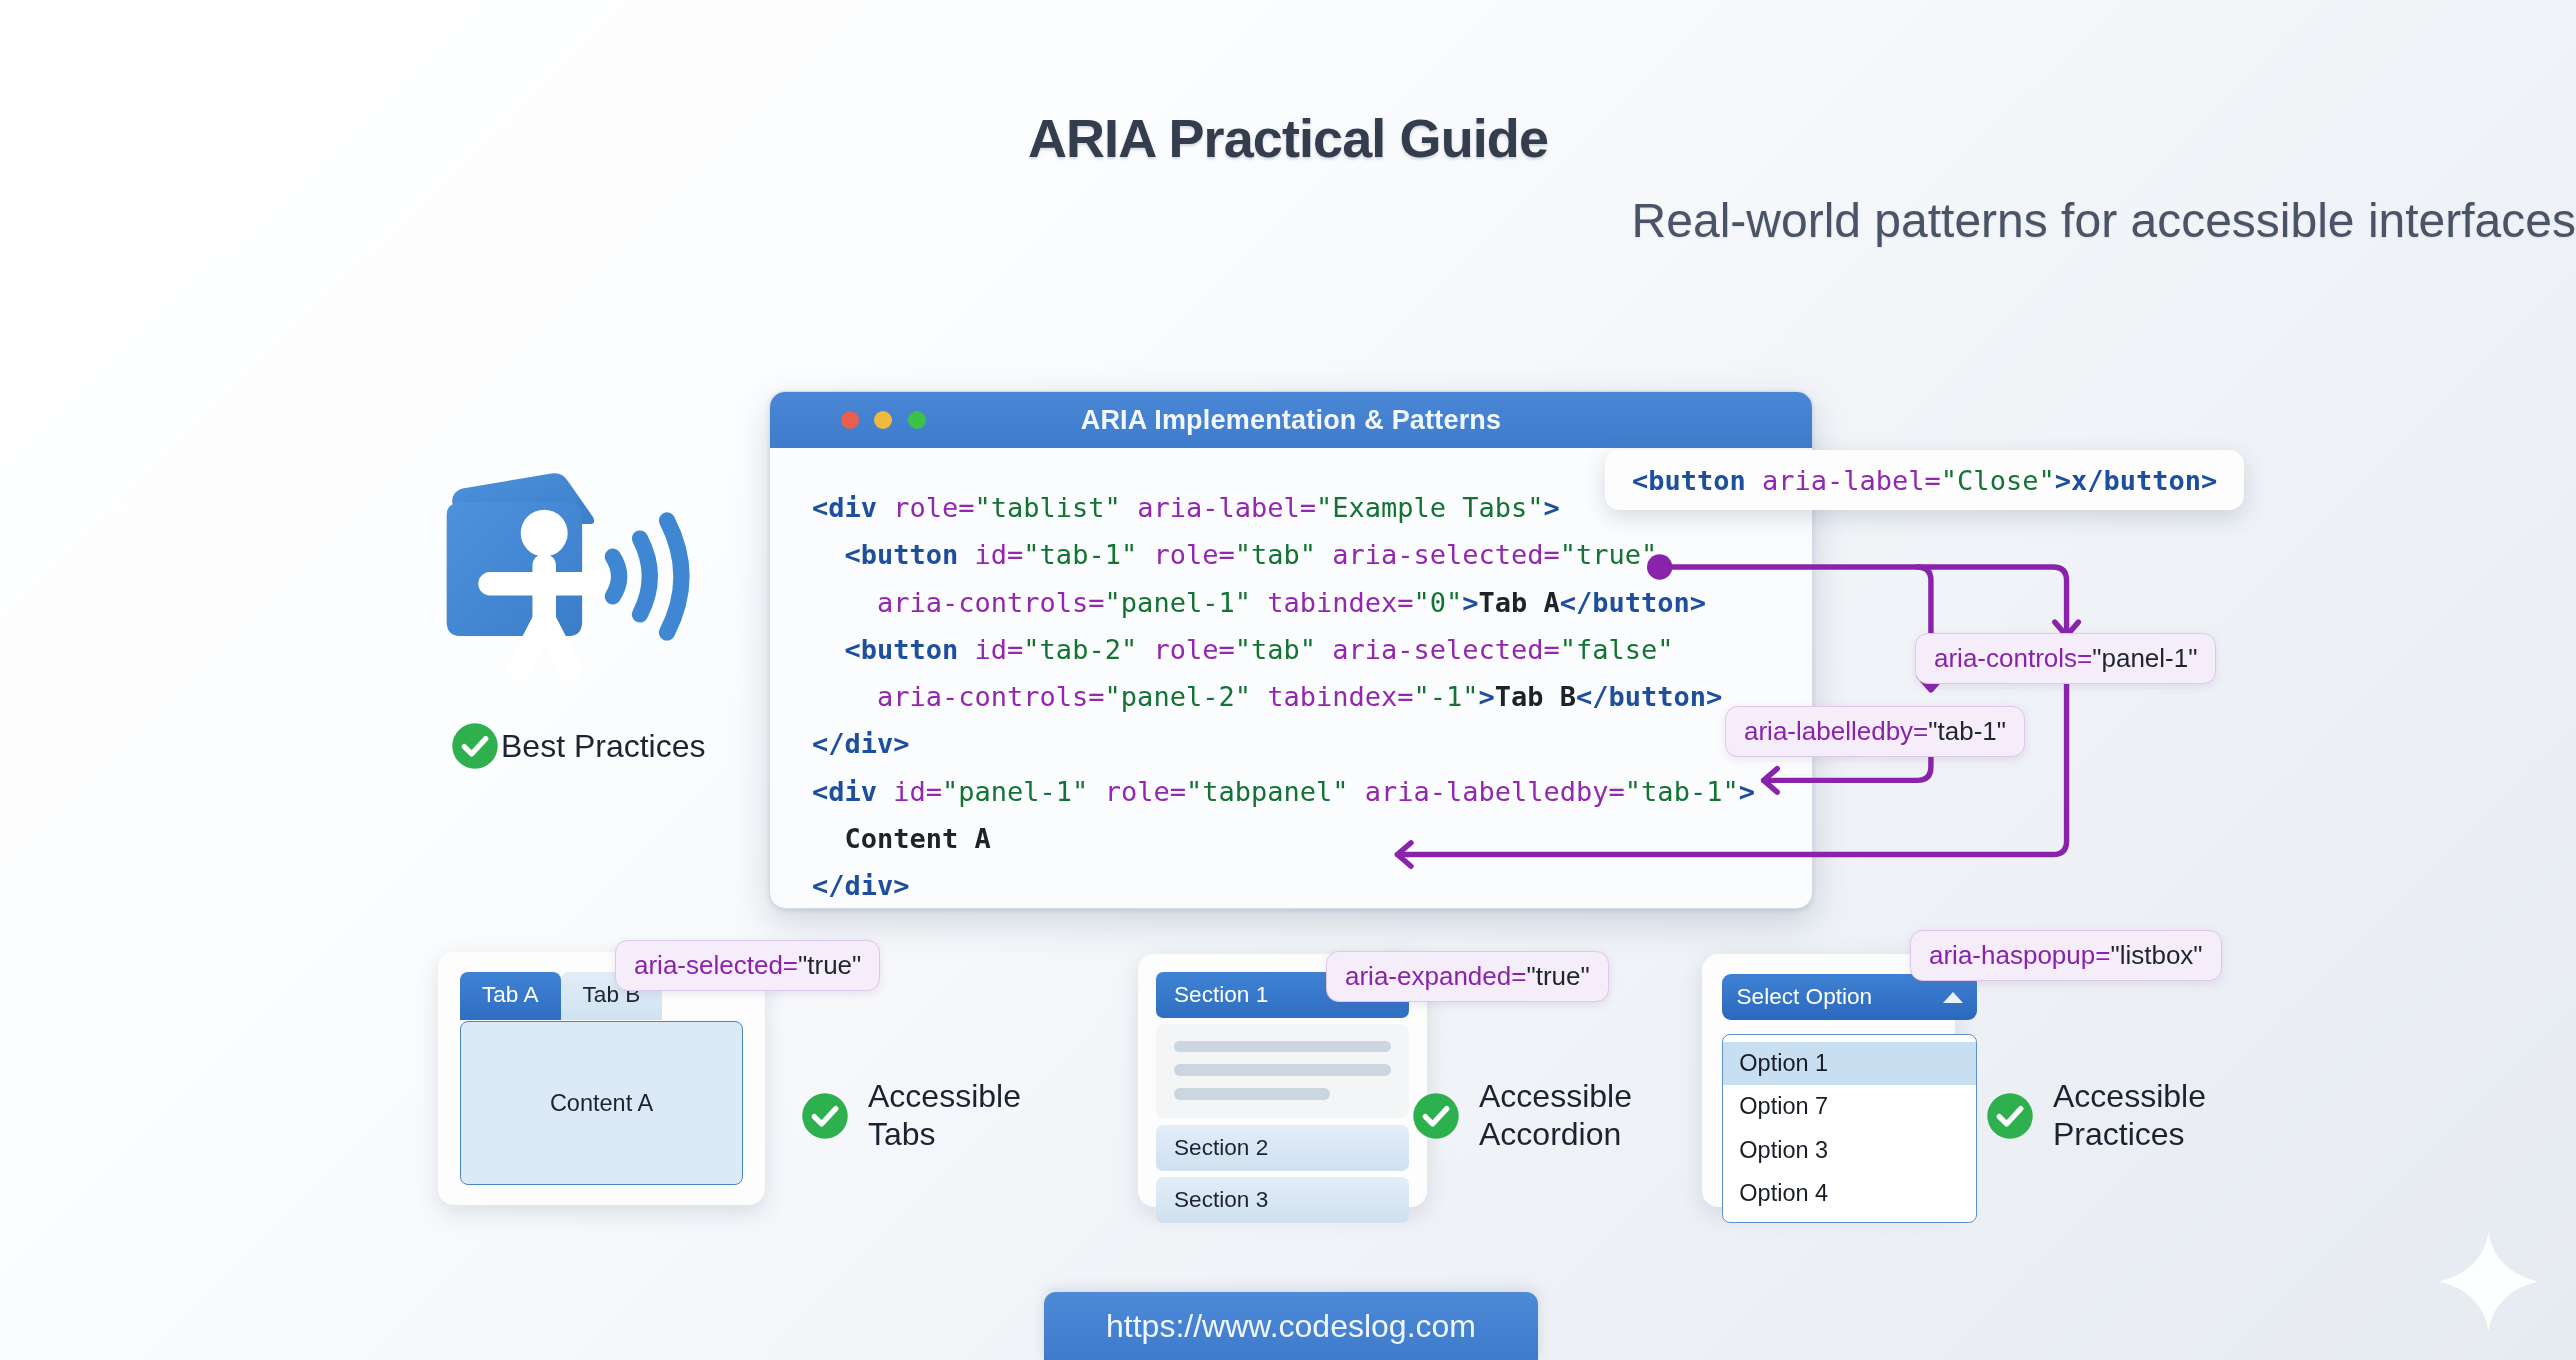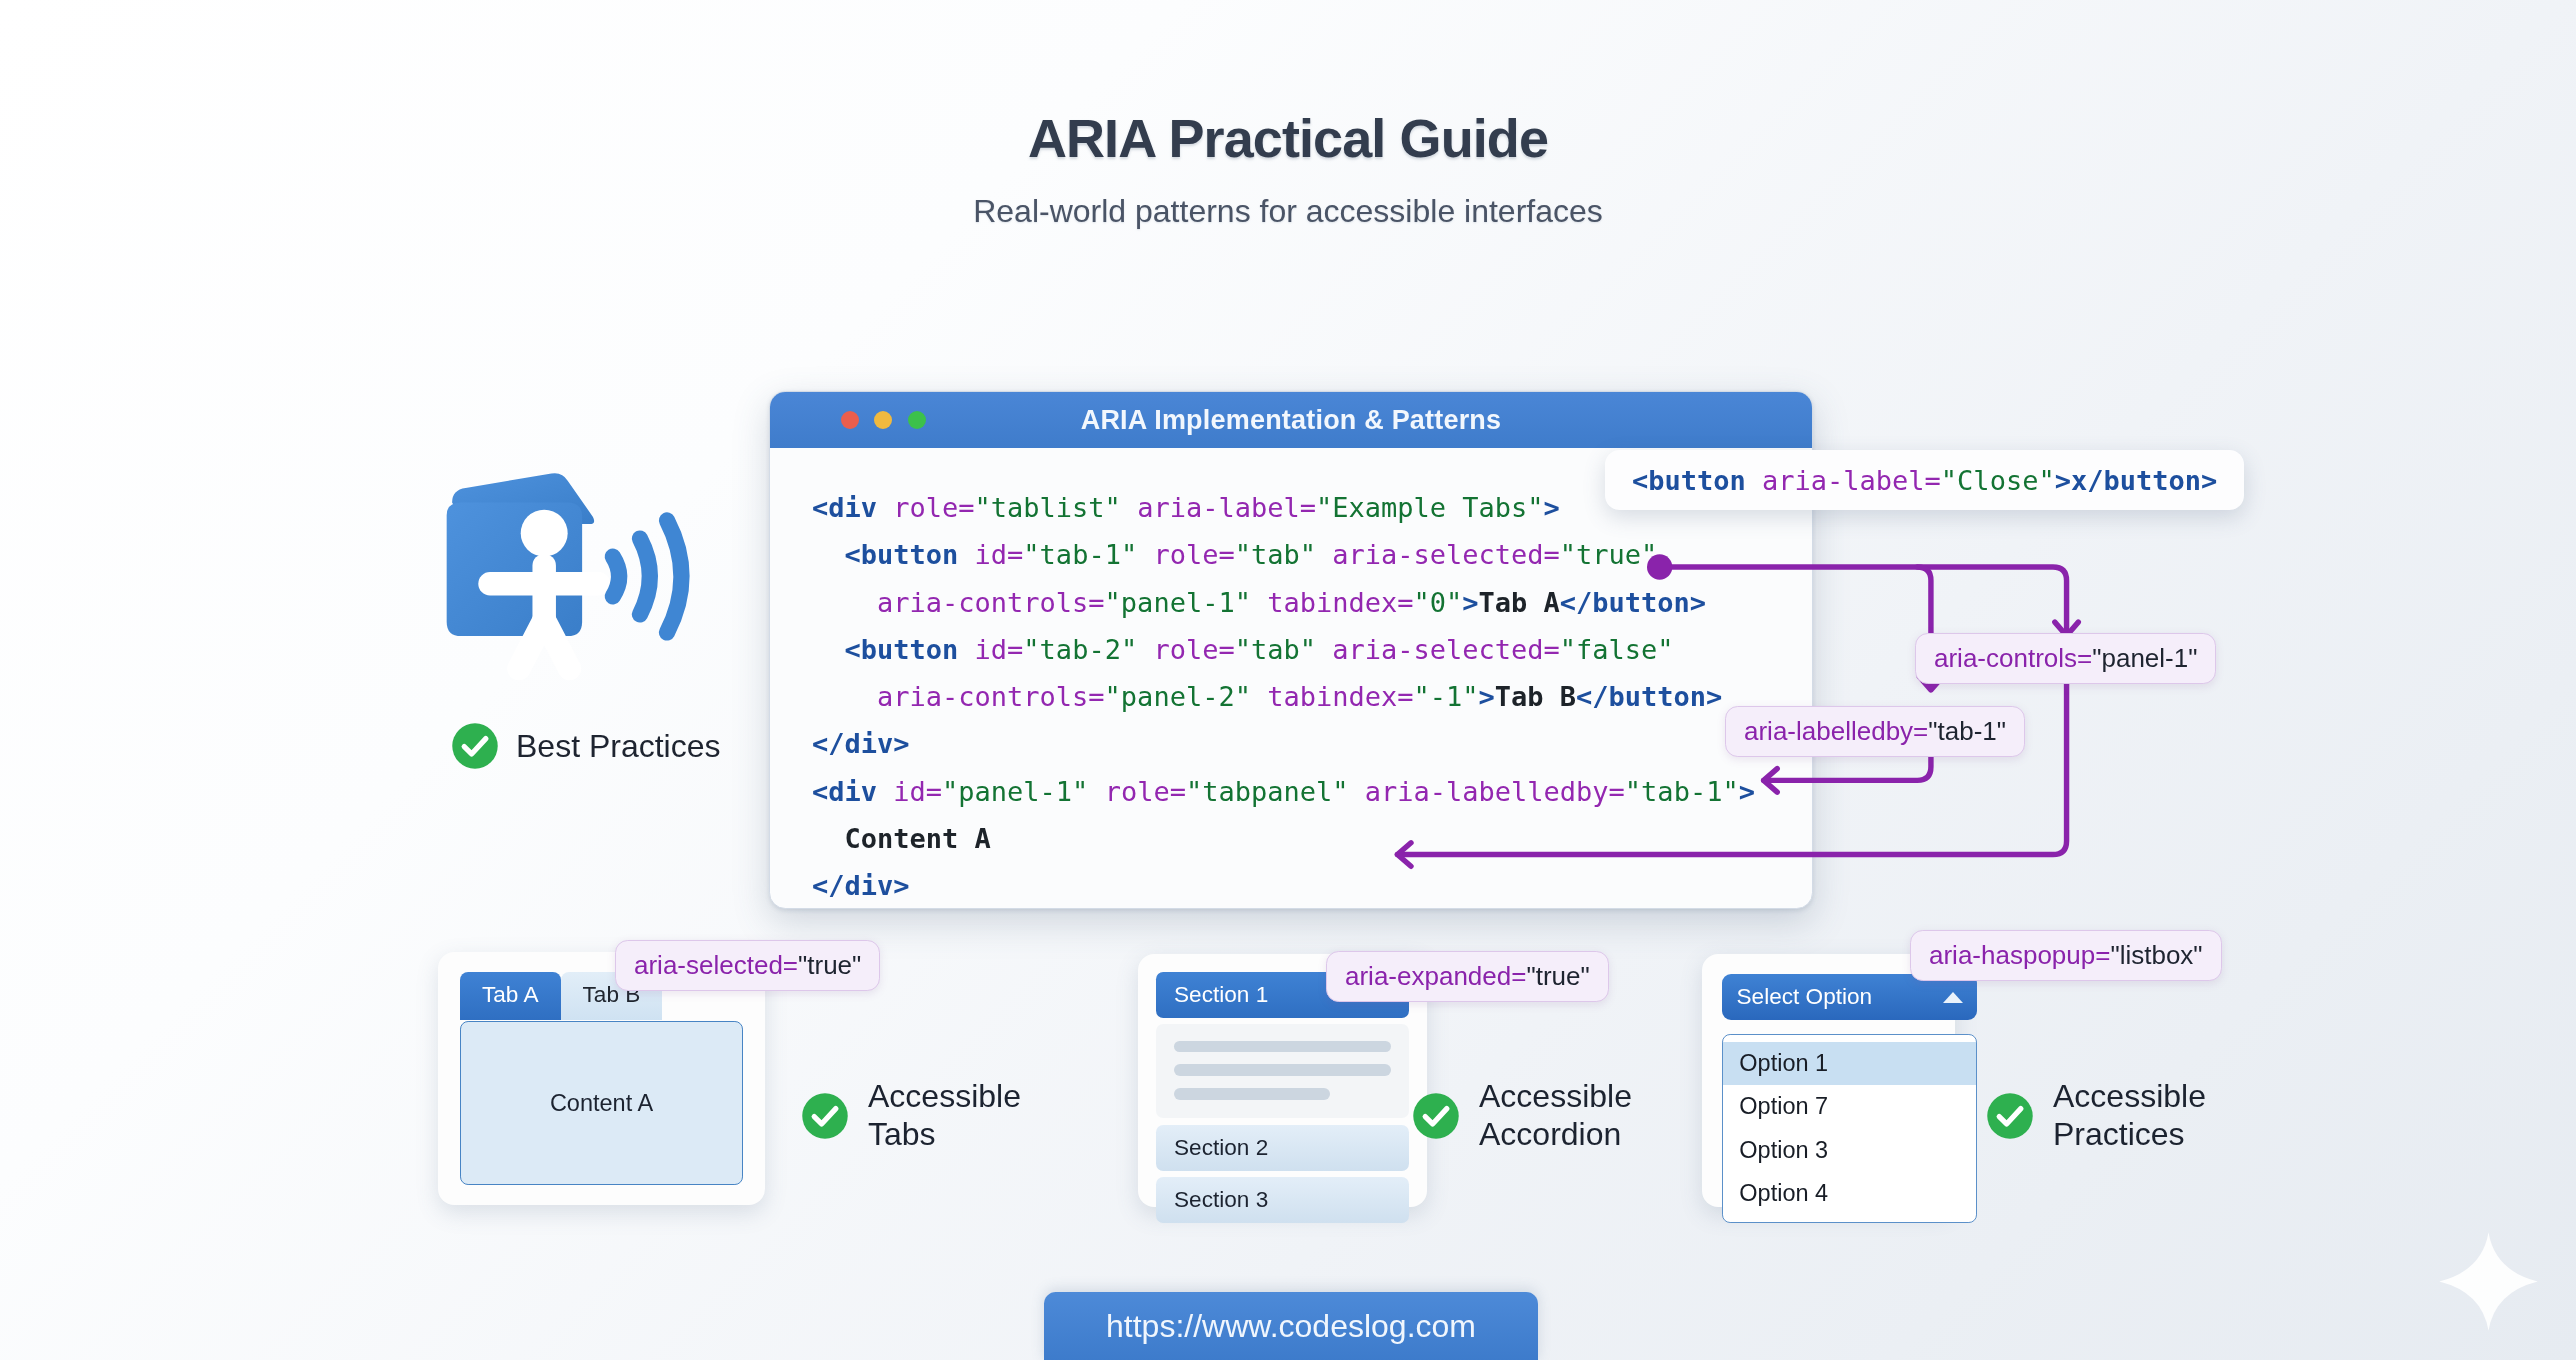--- a/index.html
+++ b/index.html
@@ -10,28 +10,29 @@
   }
   .sparkle{position:absolute;right:34px;bottom:25px;width:107px;height:107px;pointer-events:none;}
 
   
   .hdr{position:absolute;left:0;top:107px;width:2576px;text-align:center;}
   .hdr h1{
     margin:0;font-size:54px;font-weight:bold;color:#333d4e;letter-spacing:-0.9px;
     text-shadow:0 1.8px 2.7px rgba(160,170,185,.45);
   }
   .hdr h2{
-    margin:23.5px 0 0 0;font-size:32px;font-weight:normal;color:#4a5466;
+    margin:23.5px 0 0 0;font-size:48px;font-weight:normal;color:#4a5466;
     text-shadow:0 0.9px 1.8px rgba(170,180,195,.35);
+    text-align:right;
   }
 
   
   .emblem{position:absolute;left:425px;top:459px;width:298px;}
   .emblem .glyph{width:298px;height:244px;display:block;}
-  .bp{display:flex;align-items:center;gap:16px;margin-top:18px;padding-left:25px;}
+  .bp{display:flex;align-items:center;gap:1px;margin-top:18px;padding-left:25px;}
   .bp .lab{font-size:32px;color:#1e2430;}
 
   .chk{width:50px;height:50px;flex:0 0 50px;}
 
   
   .win{
     position:absolute;left:769px;top:391px;width:1042px;height:516px;
     border-radius:16.3px;background:#fbfcfd;
     box-shadow:0 12.7px 36px rgba(70,90,120,.22),0 1.8px 4.5px rgba(70,90,120,.14);
     border:0.9px solid #d3dbe6;overflow:hidden;

